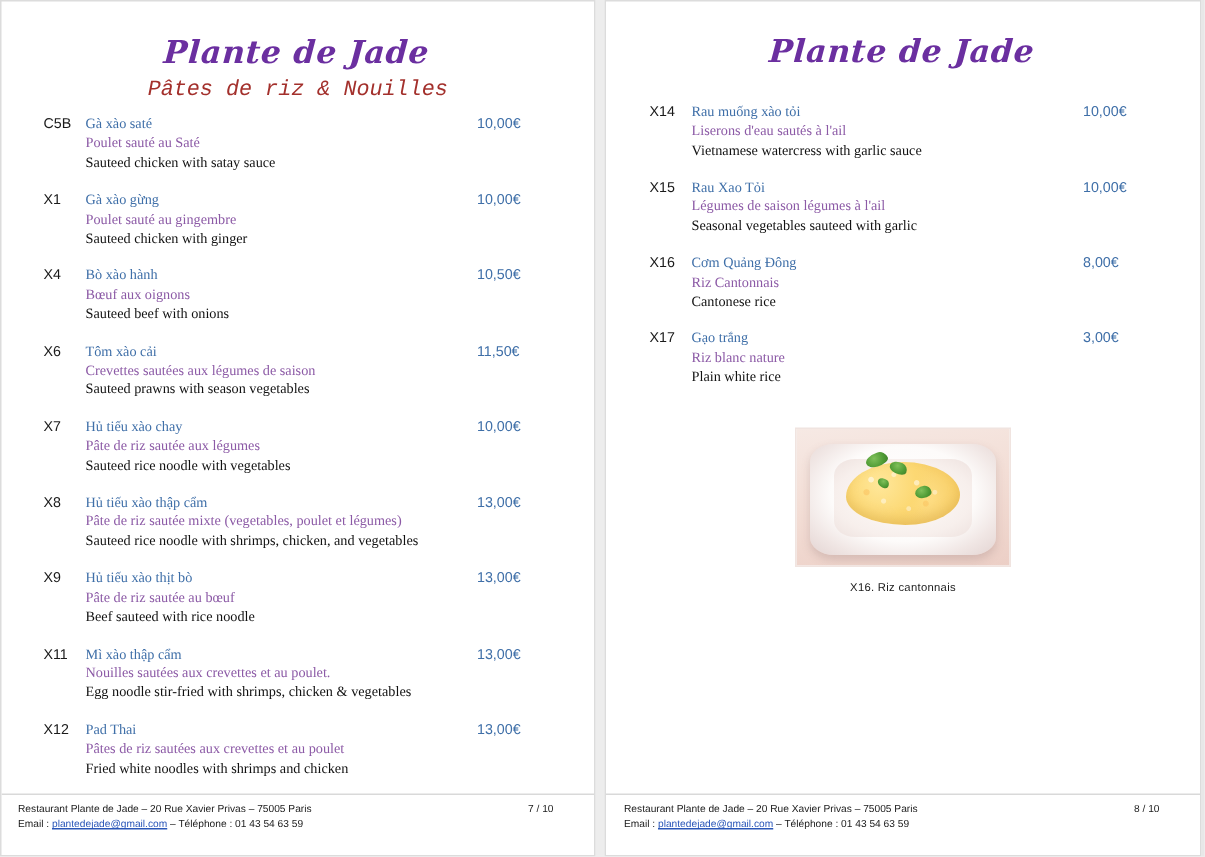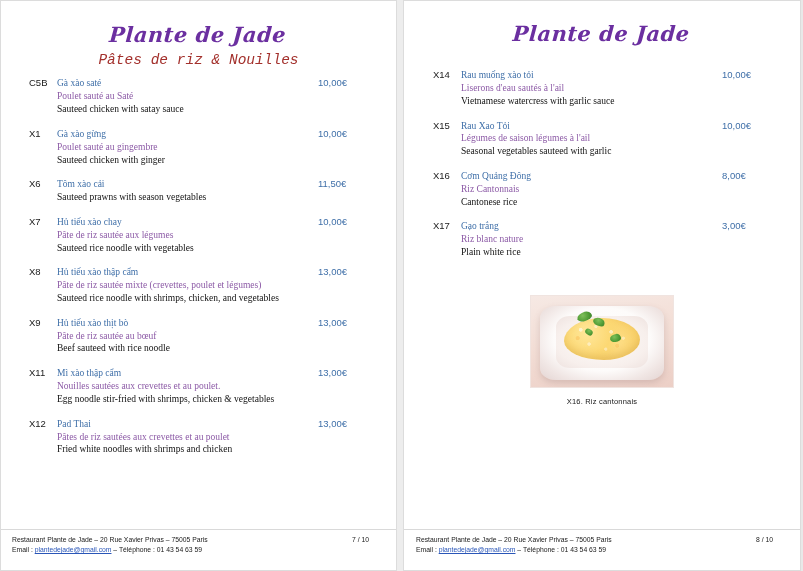--- a/index.html
+++ b/index.html
@@ -111,21 +111,21 @@
   .price-col {
     flex: 0 0 52px;
     text-align: left;
     font-size: 9.5px;
     color: #3f6fa8;
     line-height: 1.35;
   }
 
   
   .photo-wrap {
-    margin: 36px auto 0 auto;
+    margin: 26px auto 0 auto;
     width: 144px;
     text-align: center;
   }
   .photo {
     width: 144px;
     height: 93px;
     position: relative;
     overflow: hidden;
     background: linear-gradient(170deg, #f6e9e4 0%, #f3ded6 45%, #eccfc6 100%);
     border: 1px solid #f0e4e0;
@@ -256,23 +256,35 @@
               <div class="item-body">
                 <div class="name-vi">Gà xào gừng</div>
                 <div class="name-fr">Poulet sauté au gingembre</div>
                 <div class="name-en">Sauteed chicken with ginger</div>
               </div>
               <div class="price-col">10,00€</div>
             </div>
           </div>
           <div class="item">
             <div class="item-row">
+              <div class="code">X4</div>
+              <div class="item-body">
+                <div class="name-vi">Bò xào hành</div>
+                <div class="name-fr">Bœuf aux oignons</div>
+                <div class="name-en">Sauteed beef with onions</div>
+              </div>
+              <div class="price-col">10,50€</div>
+            </div>
+          </div>
+          <div class="item">
+            <div class="item-row">
               <div class="code">X6</div>
               <div class="item-body">
                 <div class="name-vi">Tôm xào cải</div>
+                <div class="name-fr">Crevettes sautées aux légumes de saison</div>
                 <div class="name-en">Sauteed prawns with season vegetables</div>
               </div>
               <div class="price-col">11,50€</div>
             </div>
           </div>
           <div class="item">
             <div class="item-row">
               <div class="code">X7</div>
               <div class="item-body">
                 <div class="name-vi">Hủ tiếu xào chay</div>
@@ -280,21 +292,21 @@
                 <div class="name-en">Sauteed rice noodle with vegetables</div>
               </div>
               <div class="price-col">10,00€</div>
             </div>
           </div>
           <div class="item">
             <div class="item-row">
               <div class="code">X8</div>
               <div class="item-body">
                 <div class="name-vi">Hủ tiếu xào thập cẩm</div>
-                <div class="name-fr">Pâte de riz sautée mixte (crevettes, poulet et légumes)</div>
+                <div class="name-fr">Pâte de riz sautée mixte (vegetables, poulet et légumes)</div>
                 <div class="name-en">Sauteed rice noodle with shrimps, chicken, and vegetables</div>
               </div>
               <div class="price-col">13,00€</div>
             </div>
           </div>
           <div class="item">
             <div class="item-row">
               <div class="code">X9</div>
               <div class="item-body">
                 <div class="name-vi">Hủ tiếu xào thịt bò</div>

